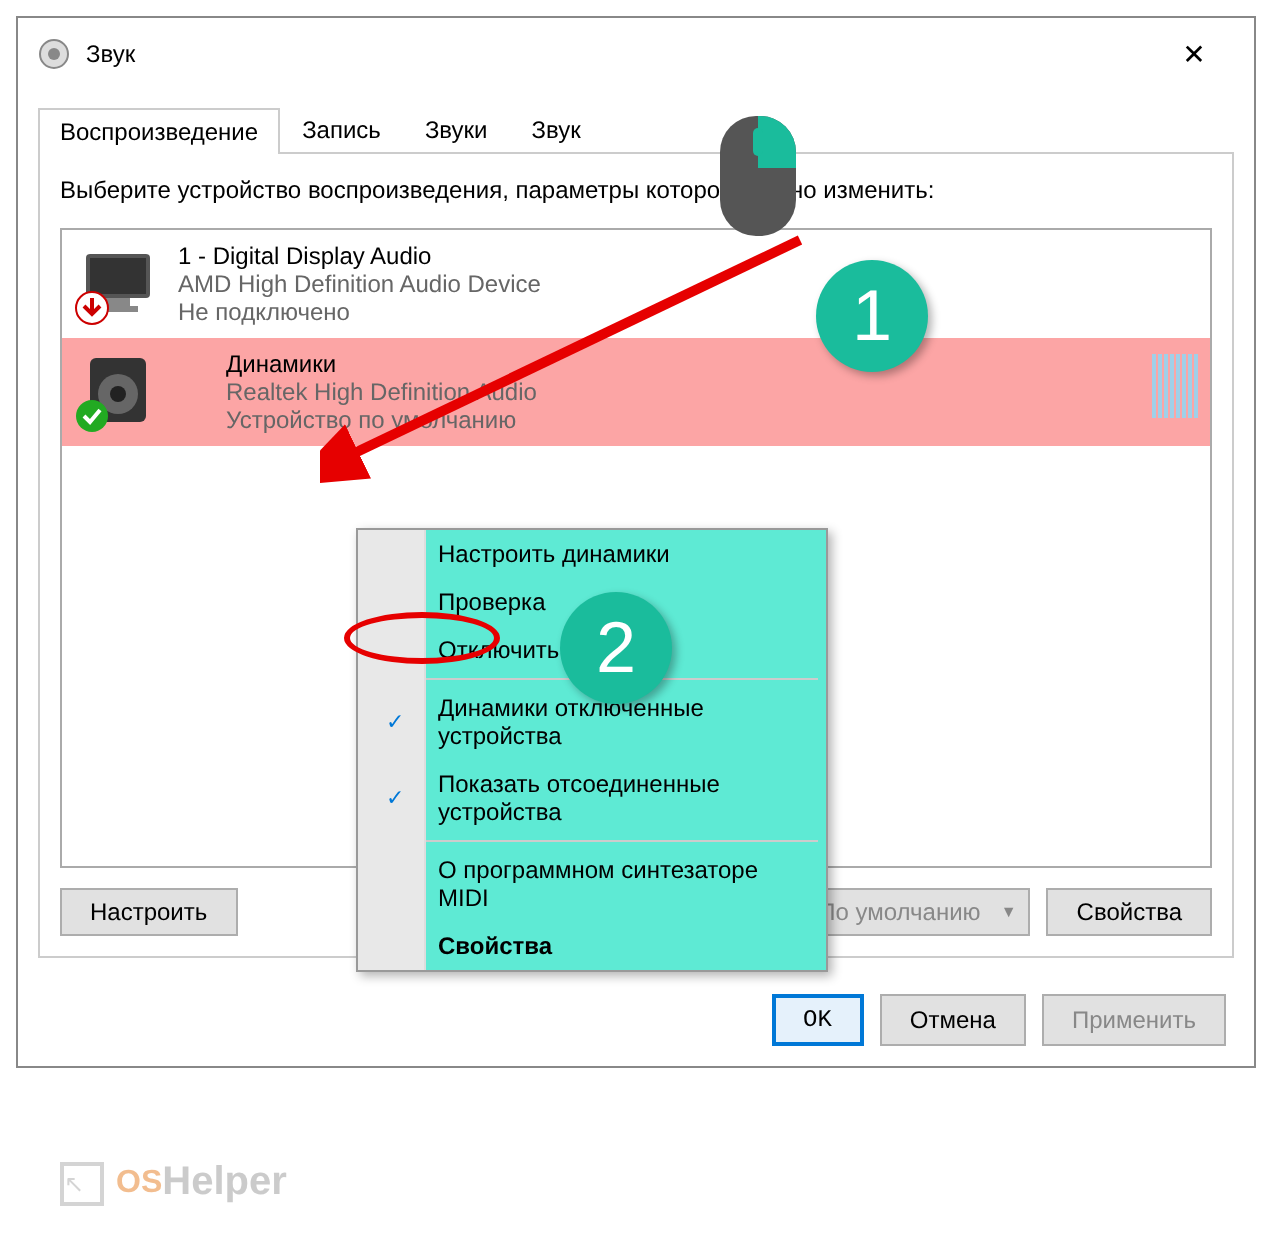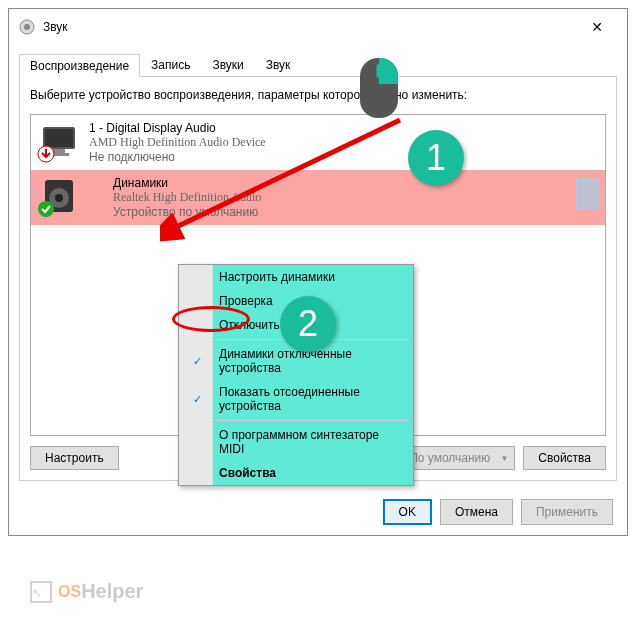--- a/index.html
+++ b/index.html
@@ -20,28 +20,28 @@
     .instruction { font-size: 12px; margin-bottom: 10px; line-height: 1.4; }
     
     .device-list { border: 1px solid #aaa; background: #fff; min-height: 300px; }
     .device-item { display: flex; padding: 6px 8px; align-items: flex-start; position: relative; }
     .device-item.selected { background: #fca5a5; gap: 24px; }
     .device-icon-wrap { position: relative; width: 40px; height: 40px; margin-right: 10px; flex-shrink: 0; }
     .device-icon { width: 40px; height: 40px; }
     .badge-icon { position: absolute; bottom: -2px; left: -2px; width: 18px; height: 18px; }
     .device-info { display: flex; flex-direction: column; font-size: 12px; }
     .device-name { color: #000; }
-    .device-desc { color: #666; font-family: Liberation Serif, serif; }
+    .device-desc { color: #666; }
     .device-status { color: #666; }
     .level-bars { position: absolute; right: 6px; top: 8px; display: flex; gap: 1px; }
     .level-bar { width: 2px; height: 32px; background: #a0d0e8; }
     
     .bottom-buttons { display: flex; justify-content: space-between; margin-top: 10px; align-items: center; }
     .btn { padding: 4px 14px; font-size: 12px; border: 1px solid #adadad; background: #e1e1e1; cursor: pointer; }
-    .btn.default { border: 2px solid #0078d7; background: #e5f1fb; }
+    .btn.default { border: 2px solid #0078d7; background: #e5f1fb; font-family: Liberation Mono, monospace; }
     .btn.disabled { color: #888; }
     .dropdown-btn { padding: 4px 14px; font-size: 12px; border: 1px solid #adadad; background: #e1e1e1; position: relative; padding-right: 24px; color: #888; }
     .dropdown-arrow { position: absolute; right: 6px; top: 50%; transform: translateY(-50%); font-size: 8px; }
     
     .dialog-buttons { display: flex; justify-content: flex-end; gap: 8px; padding: 10px 14px; }
     
     .context-menu { position: absolute; left: 178px; top: 264px; background: #5eead4; border: 1px solid #999; box-shadow: 2px 2px 5px rgba(0,0,0,0.3); width: 236px; z-index: 100; }
     .menu-item { padding: 5px 10px 5px 40px; font-size: 12px; position: relative; cursor: pointer; }
     .menu-item.bold { font-weight: bold; }
     .menu-sep { height: 1px; background: #ccc; margin: 2px 4px; }

